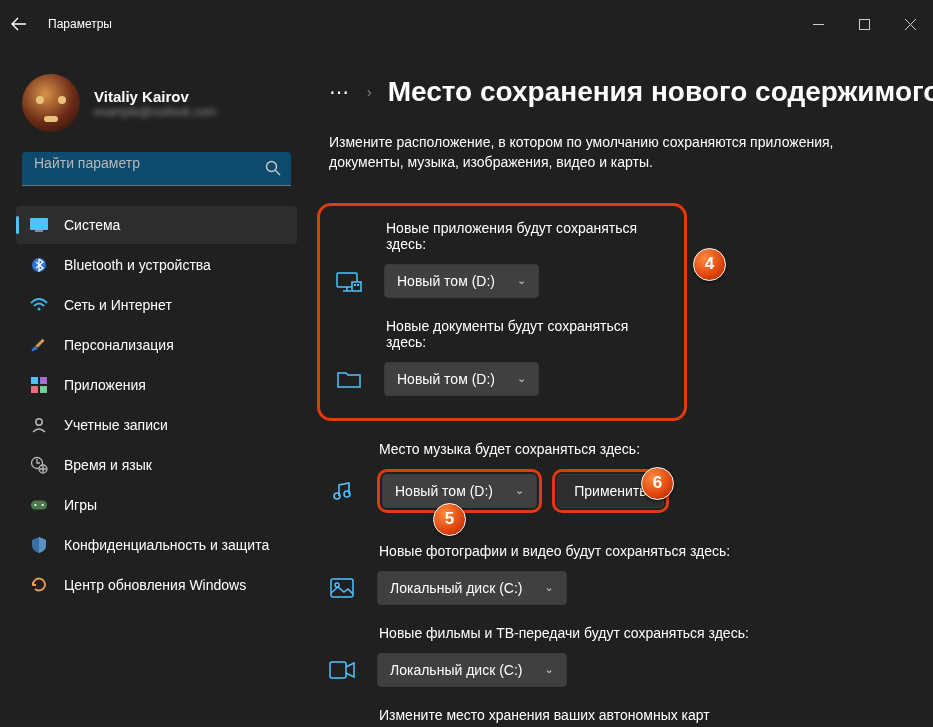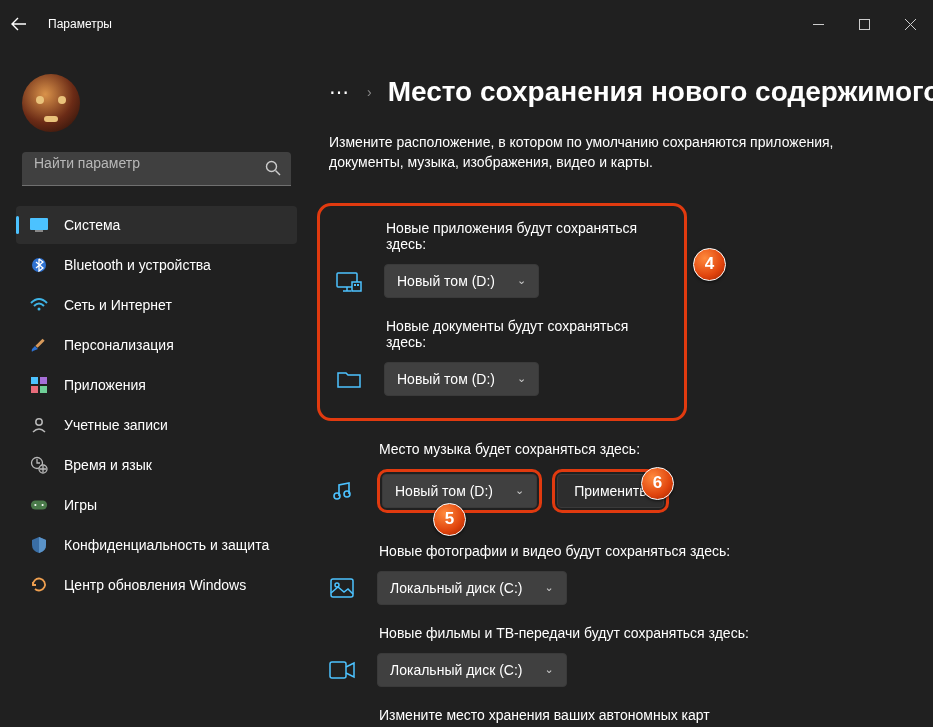--- a/index.html
+++ b/index.html
@@ -27,21 +27,21 @@
     background: radial-gradient(circle at 40% 35%, #d9924a 0%, #6b2b16 55%, #1b0c07 100%);
     position:relative; overflow:hidden;
   }
   .avatar::before{ content:""; position:absolute; left:14px; top:22px; width:8px;height:8px; background:#e9c27b; border-radius:50%; box-shadow: 22px 0 0 #e9c27b; }
   .avatar::after{ content:""; position:absolute; left:22px; top:42px; width:14px;height:6px; background:#e9c27b; border-radius:3px; }
   .username { font-size:15px; font-weight:600; }
   .usermail { font-size:12px; color:#8b8b8b; filter: blur(2.5px); }
 
   .search { position:relative; margin: 4px 6px 20px 6px; }
   .search input {
-    width:100%; background:#404040; border:none; border-bottom:1px solid #707070;
+    width:100%; background:#0c4a6e; border:none; border-bottom:1px solid #707070;
     height:34px; padding:0 36px 12px 12px; color:#fff; font-size:14px; border-radius:4px 4px 0 0;
   }
   .search input::placeholder{ color:#b8b8b8; }
   .search .sicon { position:absolute; right:10px; top:8px; }
 
   .nav { list-style:none; }
   .nav li {
     display:flex; align-items:center; gap:16px; height:38px;
     padding-left:14px; border-radius:4px; font-size:14px; cursor:pointer;
     margin-bottom: 2px; color:#fff;
@@ -122,20 +122,24 @@
         </svg>
       </div>
   </div>
 </div>
 
 <div class="content">
 
   <aside class="sidebar">
     <div class="user">
       <div class="avatar"></div>
+      <div>
+        <div class="username">Vitaliy Kairov</div>
+        <div class="usermail">example@outlook.com</div>
+      </div>
     </div>
     <div class="search">
       <input type="text" placeholder="Найти параметр" style="">
       <span class="sicon">
         <svg width="16" height="16" viewBox="0 0 16 16" fill="none" stroke="#ccc" stroke-width="1.4">
             <circle cx="6.5" cy="6.5" r="5"></circle>
             <path d="M10.5 10.5 L15 15"></path>
           </svg>
       </span>
     </div>

